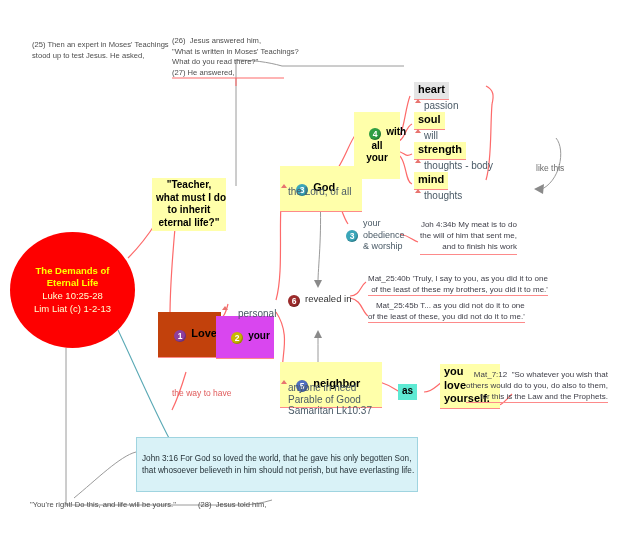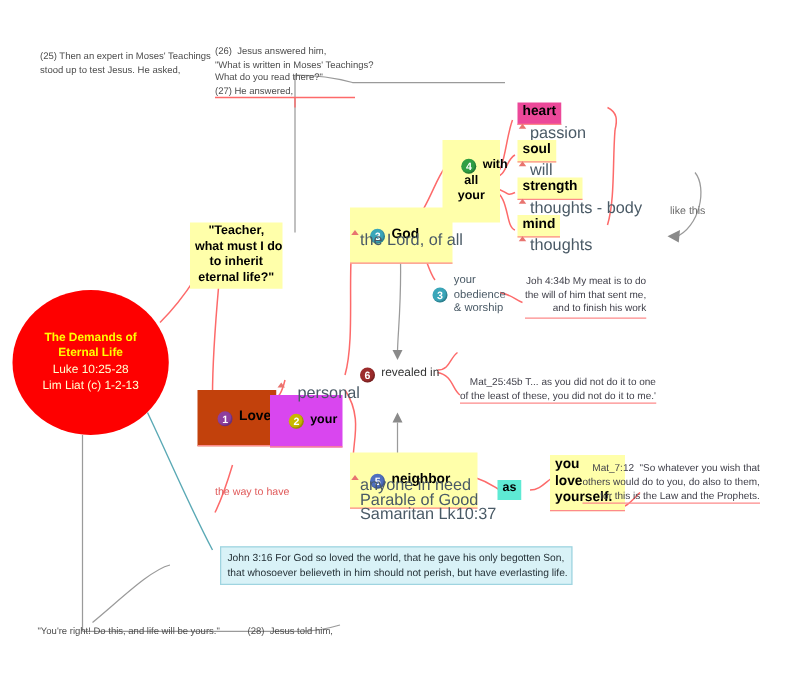--- a/index.html
+++ b/index.html
@@ -23,39 +23,39 @@
 
   
   .tbox{background:#ffffaa;border:0;padding:1px 4px 2px 4px;
         color:#000;font-weight:bold;white-space:pre;}
   .tbox.big{font-size:11px;line-height:13.5px;}
   .tbox.mid{font-size:10px;line-height:12.5px;}
 
   .underline{border-bottom:1.1px solid #fd8a8a;}
 
   
-  .sub{position:absolute;color:#4a5a66;font-size:13px;line-height:11.5px;white-space:pre;}
+  .sub{position:absolute;color:#4a5a66;font-size:10px;line-height:11.5px;white-space:pre;}
 
   
   .badge{display:inline-block;width:12px;height:12px;border-radius:50%;
          color:#fff;font-size:8.5px;font-weight:bold;line-height:12px;
          text-align:center;vertical-align:-2px;margin-right:5px;
          box-shadow:inset -1px -1px 1px rgba(0,0,0,.25);}
 
   
   .ann{position:absolute;color:#3b3b3b;font-size:7.6px;line-height:10.5px;white-space:pre;}
   .ann.grey{color:#4d4d4d;}
   .ann.red{color:#e05b5b;font-size:8.5px;text-align:right;}
   .ann.note{color:#40404a;font-size:8px;line-height:11px;text-align:right;}
 
   
   #john316{
     left:136px;top:437px;width:270px;
     background:#d9f2f7;border:1px solid #9fd4e0;
-    padding:3px 5px;color:#263238;font-size:8.2px;line-height:11.6px;white-space:pre;margin-left:40px;
+    padding:15px 5px;color:#263238;font-size:8.2px;line-height:11.6px;white-space:pre;
   }
   .tinytri{position:absolute;width:0;height:0;
            border-left:3px solid transparent;border-right:3px solid transparent;
            border-bottom:4px solid #e8746f;}
 </style>
 </head>
 <body>
 
 <div id="canvas">
 
@@ -180,21 +180,21 @@
 obedience
 &amp; worship</span>
   </div>
 
   <div class="node tbox mid" style="left: 354px; top: 112px; width: 38px; text-align: center; background: rgb(255, 255, 170);">
     <span class="badge" style="background: rgb(47, 158, 68);">4</span><span>with
 all
 your</span>
   </div>
 
-  <div class="node tbox big underline" style="left: 414px; top: 82px; background: #ec4899;">heart</div>
+  <div class="node tbox big underline" style="left: 414px; top: 82px; background: #e5e5e5;">heart</div>
   <div class="sub" style="left:424px;top:100px;">passion</div>
   <div class="tinytri" style="left:415px;top:99px;"></div>
 
   <div class="node tbox big underline" style="left: 414px; top: 112px; background: rgb(255, 255, 170);">soul</div>
   <div class="sub" style="left:424px;top:130px;">will</div>
   <div class="tinytri" style="left:415px;top:129px;"></div>
 
   <div class="node tbox big underline" style="left: 414px; top: 142px; background: rgb(255, 255, 170);">strength</div>
   <div class="sub" style="left:424px;top:160px;">thoughts - body</div>
   <div class="tinytri" style="left:415px;top:159px;"></div>
@@ -204,20 +204,22 @@
   <div class="tinytri" style="left:415px;top:189px;"></div>
 
   <div class="node ann note underline" style="left:420px;top:219px;padding-bottom:2px;">Joh 4:34b My meat is to do
 the will of him that sent me,
 and to finish his work</div>
 
   <div class="node" style="left:288px;top:288px;">
     <span class="badge" style="background: rgb(156, 43, 43);">6</span><span style="font-size:9.5px;color:#333;">revealed in</span>
   </div>
 
+  <div class="node ann note underline" style="left:368px;top:273px;">Mat_25:40b 'Truly, I say to you, as you did it to one
+of the least of these my brothers, you did it to me.'</div>
   <div class="node ann note underline" style="left:368px;top:300px;">Mat_25:45b T... as you did not do it to one
 of the least of these, you did not do it to me.'</div>
 
   <div class="node tbox big underline" style="left: 280px; top: 362px; width: 94px; background: rgb(255, 255, 170);">
     <span class="badge" style="background: rgb(79, 111, 192);">5</span><span>neighbor</span>
   </div>
   <div class="sub" style="left:288px;top:382px;">anyone in need
 Parable of Good
 Samaritan Lk10:37</div>
   <div class="tinytri" style="left:281px;top:380px;"></div>

